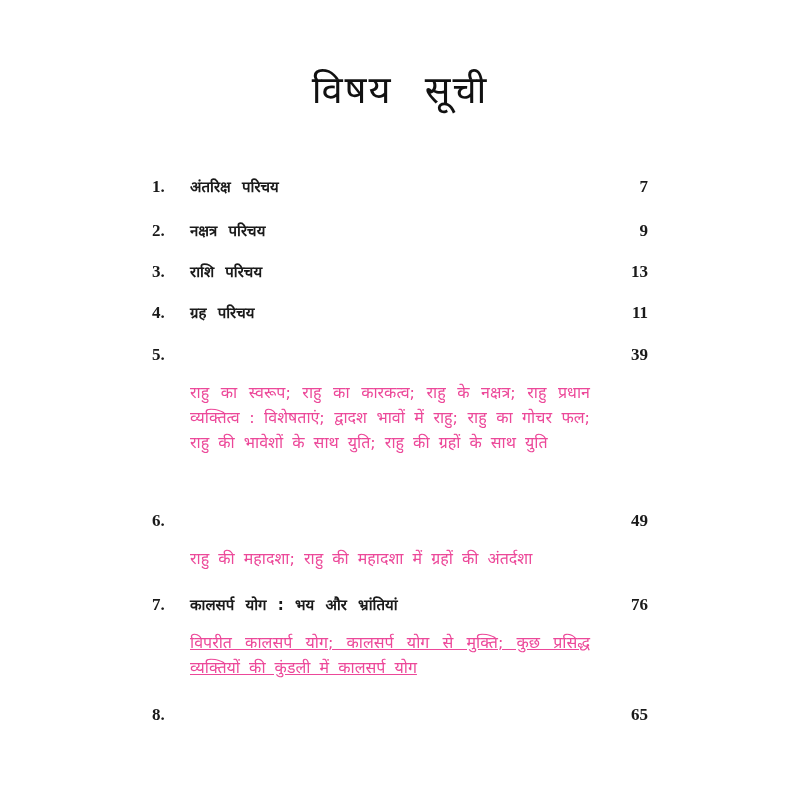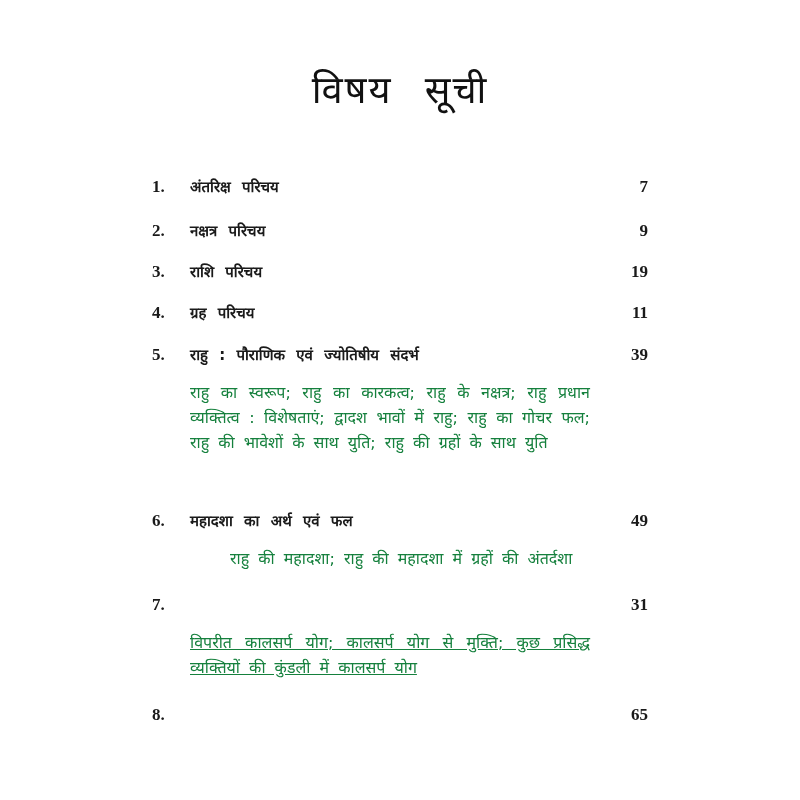--- a/index.html
+++ b/index.html
@@ -67,21 +67,21 @@
     .entry-desc {
       position: absolute;
       left: 38px;
       top: 40px;
       width: 400px;
       font-family: "DejaVu Sans", sans-serif;
       font-size: 16px;
       line-height: 25px;
       text-align: justify;
       word-spacing: 4px;
-      color: #15803d;
+      color: #ec4899;
     }
   </style>
 </head>
 <body>
 
 <div class="page-title">विषय सूची</div>
 
 <div>
 
   <div class="entry" style="top:172px;">
@@ -97,54 +97,53 @@
       <span class="entry-num">2.</span>
       <span class="entry-title">नक्षत्र परिचय</span>
       <span class="entry-page">9</span>
     </div>
   </div>
 
   <div class="entry" style="top:257px;">
     <div class="entry-head">
       <span class="entry-num">3.</span>
       <span class="entry-title">राशि परिचय</span>
-      <span class="entry-page">19</span>
+      <span class="entry-page">13</span>
     </div>
   </div>
 
   <div class="entry" style="top:298px;">
     <div class="entry-head">
       <span class="entry-num">4.</span>
       <span class="entry-title">ग्रह परिचय</span>
       <span class="entry-page">11</span>
     </div>
   </div>
 
   <div class="entry" style="top:340px;">
     <div class="entry-head">
       <span class="entry-num">5.</span>
-      <span class="entry-title">राहु : पौराणिक एवं ज्योतिषीय संदर्भ</span>
       <span class="entry-page">39</span>
     </div>
     <div class="entry-desc">राहु का स्वरूप; राहु का कारकत्व; राहु के नक्षत्र; राहु प्रधान व्यक्तित्व : विशेषताएं; द्वादश भावों में राहु; राहु का गोचर फल; राहु की भावेशों के साथ युति; राहु की ग्रहों के साथ युति</div>
   </div>
 
   <div class="entry" style="top:506px;">
     <div class="entry-head">
       <span class="entry-num">6.</span>
-      <span class="entry-title">महादशा का अर्थ एवं फल</span>
       <span class="entry-page">49</span>
     </div>
-    <div class="entry-desc" style="width:420px;margin-left:40px;">राहु की महादशा; राहु की महादशा में ग्रहों की अंतर्दशा</div>
+    <div class="entry-desc" style="width:420px;">राहु की महादशा; राहु की महादशा में ग्रहों की अंतर्दशा</div>
   </div>
 
   <div class="entry" style="top:590px;">
     <div class="entry-head">
       <span class="entry-num">7.</span>
-      <span class="entry-page">31</span>
+      <span class="entry-title">कालसर्प योग : भय और भ्रांतियां</span>
+      <span class="entry-page">76</span>
     </div>
     <div class="entry-desc" style="width:400px;text-decoration:underline;">विपरीत कालसर्प योग; कालसर्प योग से मुक्ति; कुछ प्रसिद्ध व्यक्तियों की कुंडली में कालसर्प योग</div>
   </div>
 
   <div class="entry" style="top:700px;">
     <div class="entry-head">
       <span class="entry-num">8.</span>
       <span class="entry-page">65</span>
     </div>
   </div>

